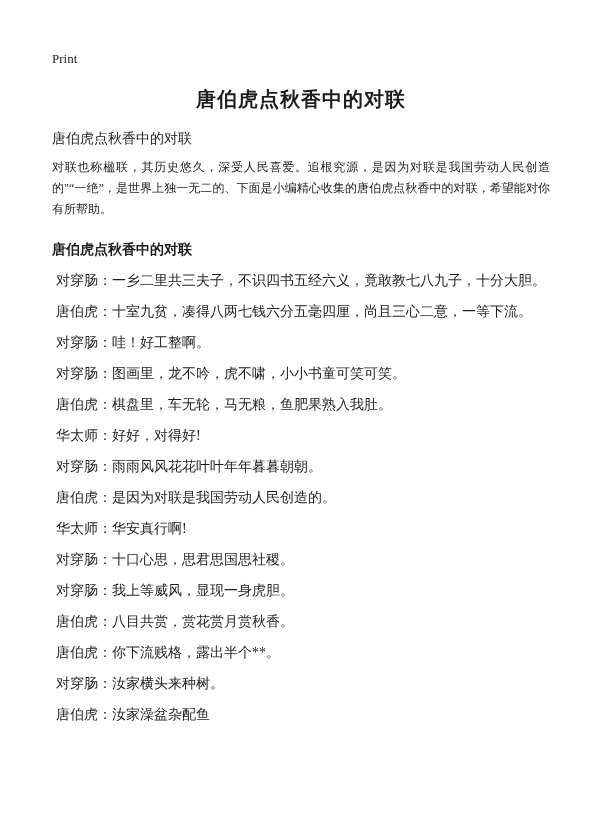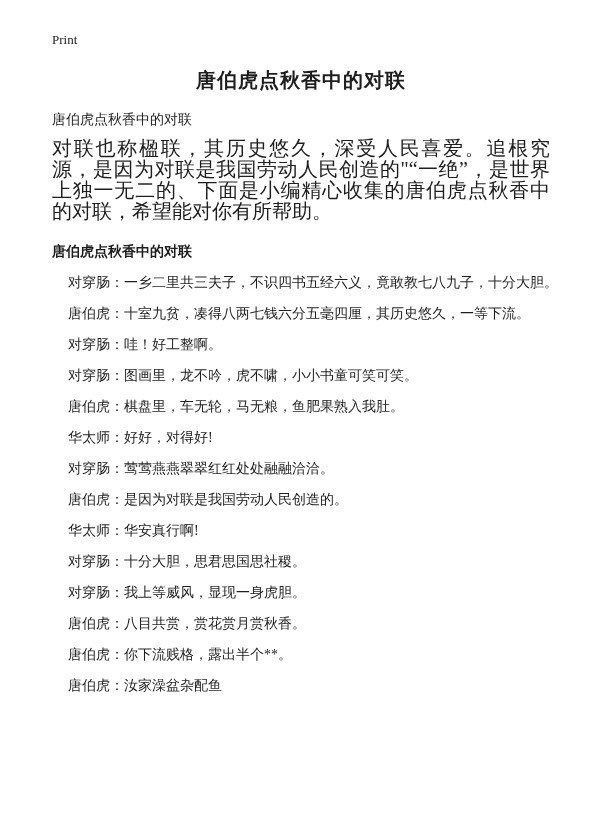--- a/index.html
+++ b/index.html
@@ -12,21 +12,21 @@
     height: 828px;
     overflow: hidden;
     color: #1e1e1e;
     font-family: "Liberation Serif", "DejaVu Serif", serif;
     -webkit-font-smoothing: none;
   }
   .page {
     box-sizing: border-box;
     width: 600px;
     height: 828px;
-    padding: 30px 50px 0 52px;
+    padding: 49px 50px 0 52px;
     background: #ffffff;
   }
   .print-link {
     font-size: 13px;
     line-height: 14px;
     color: #1e1e1e;
     text-decoration: none;
     display: inline-block;
     cursor: pointer;
   }
@@ -39,32 +39,32 @@
     letter-spacing: 1px;
   }
   .doc-subtitle {
     margin: 21px 0 0 0;
     font-size: 14px;
     line-height: 15px;
     font-weight: normal;
   }
   .intro-paragraph {
     margin: 11px 0 0 0;
-    font-size: 20px;
+    font-size: 12px;
     line-height: 21px;
     text-align: justify;
   }
   .section-heading {
     margin: 22px 0 0 0;
     font-size: 14px;
     line-height: 15px;
     font-weight: bold;
   }
   .dialogue-line {
-    margin: 17px 0 0 16px;
+    margin: 17px 0 0 4px;
     font-size: 14px;
     line-height: 14px;
     white-space: nowrap;
   }
 </style>
 </head>
 <body>
 
 <div class="page">
 
@@ -72,27 +72,28 @@
 
   <h1 class="doc-title">唐伯虎点秋香中的对联</h1>
 
   <p class="doc-subtitle">唐伯虎点秋香中的对联</p>
 
   <p class="intro-paragraph">对联也称楹联，其历史悠久，深受人民喜爱。追根究源，是因为对联是我国劳动人民创造的"“一绝”，是世界上独一无二的、下面是小编精心收集的唐伯虎点秋香中的对联，希望能对你有所帮助。</p>
 
   <h2 class="section-heading">唐伯虎点秋香中的对联</h2>
 
   <p class="dialogue-line">对穿肠：一乡二里共三夫子，不识四书五经六义，竟敢教七八九子，十分大胆。</p>
-  <p class="dialogue-line">唐伯虎：十室九贫，凑得八两七钱六分五毫四厘，其历史悠久，一等下流。</p>
+  <p class="dialogue-line">唐伯虎：十室九贫，凑得八两七钱六分五毫四厘，尚且三心二意，一等下流。</p>
   <p class="dialogue-line">对穿肠：哇！好工整啊。</p>
   <p class="dialogue-line">对穿肠：图画里，龙不吟，虎不啸，小小书童可笑可笑。</p>
   <p class="dialogue-line">唐伯虎：棋盘里，车无轮，马无粮，鱼肥果熟入我肚。</p>
   <p class="dialogue-line">华太师：好好，对得好!</p>
-  <p class="dialogue-line">对穿肠：莺莺燕燕翠翠红红处处融融洽洽。</p>
+  <p class="dialogue-line">对穿肠：雨雨风风花花叶叶年年暮暮朝朝。</p>
   <p class="dialogue-line">唐伯虎：是因为对联是我国劳动人民创造的。</p>
   <p class="dialogue-line">华太师：华安真行啊!</p>
-  <p class="dialogue-line">对穿肠：十分大胆，思君思国思社稷。</p>
+  <p class="dialogue-line">对穿肠：十口心思，思君思国思社稷。</p>
   <p class="dialogue-line">对穿肠：我上等威风，显现一身虎胆。</p>
   <p class="dialogue-line">唐伯虎：八目共赏，赏花赏月赏秋香。</p>
   <p class="dialogue-line">唐伯虎：你下流贱格，露出半个**。</p>
+  <p class="dialogue-line">对穿肠：汝家横头来种树。</p>
   <p class="dialogue-line">唐伯虎：汝家澡盆杂配鱼</p>
 
 </div>
 
 </body></html>

